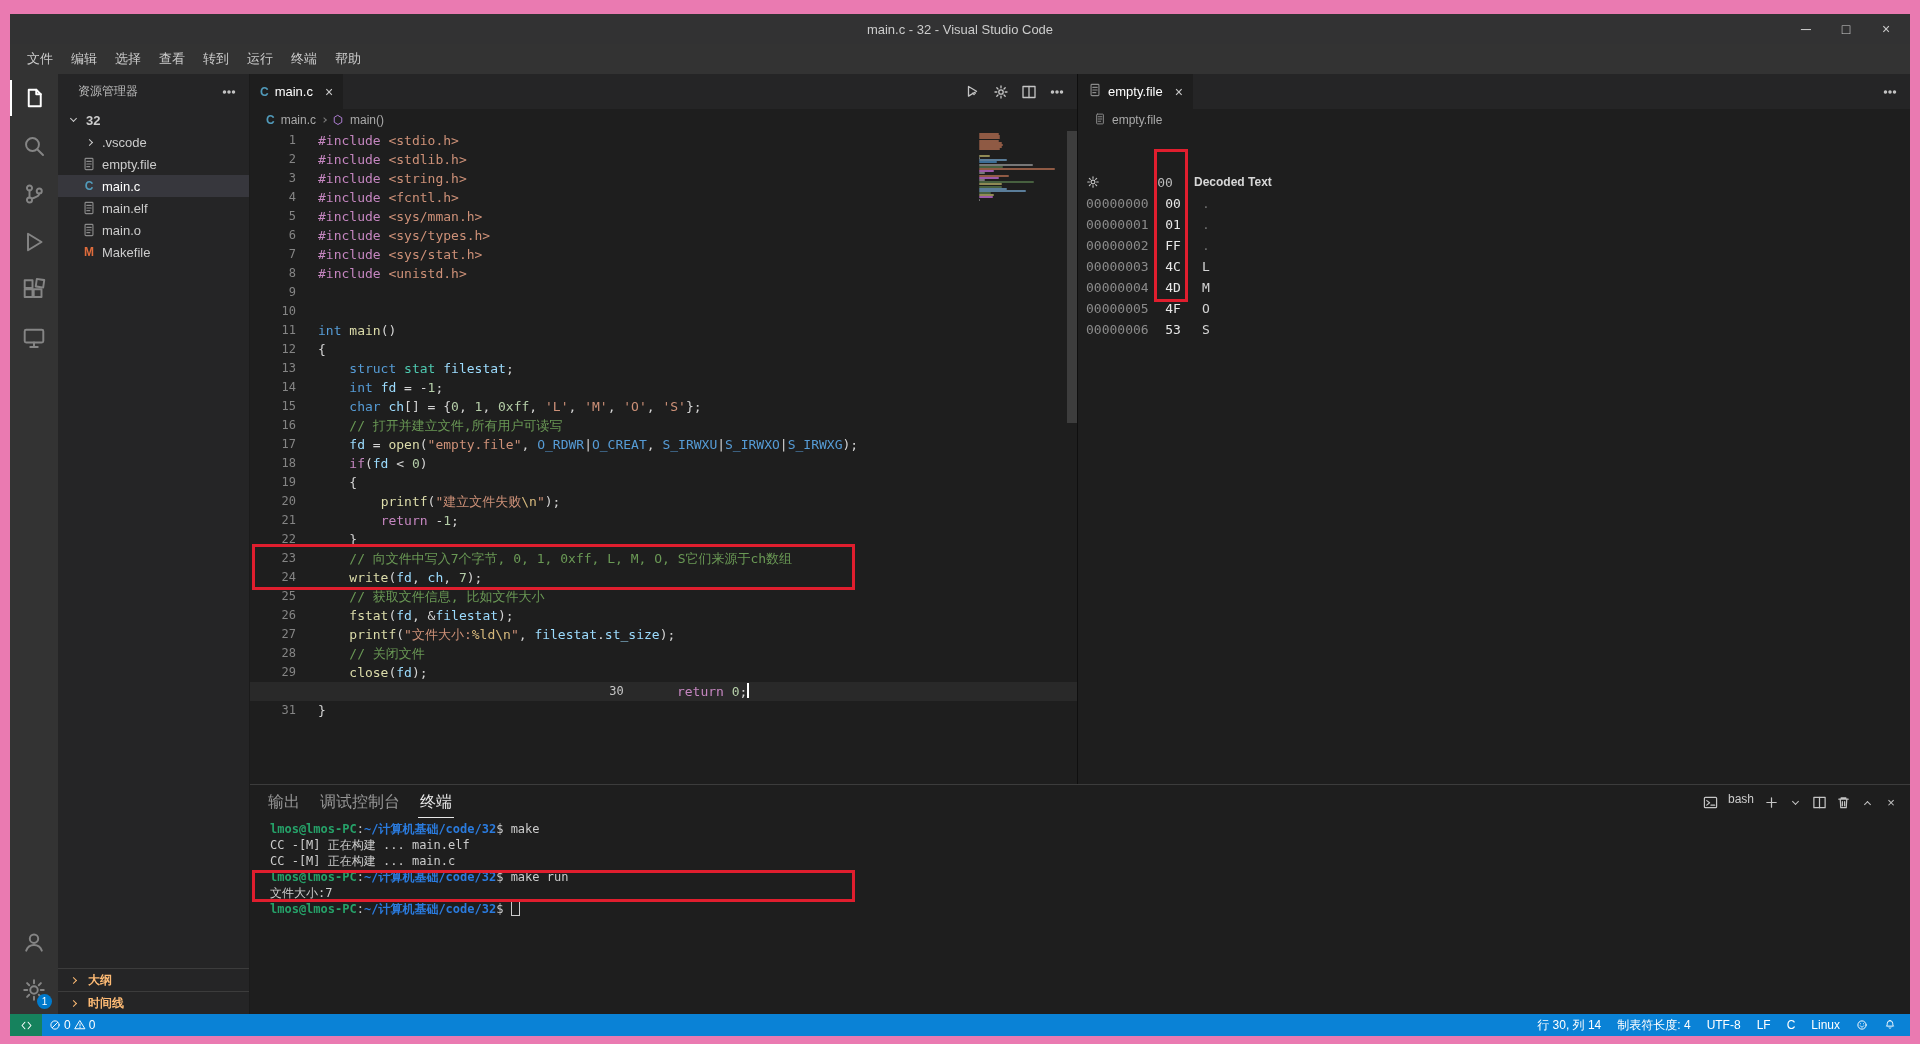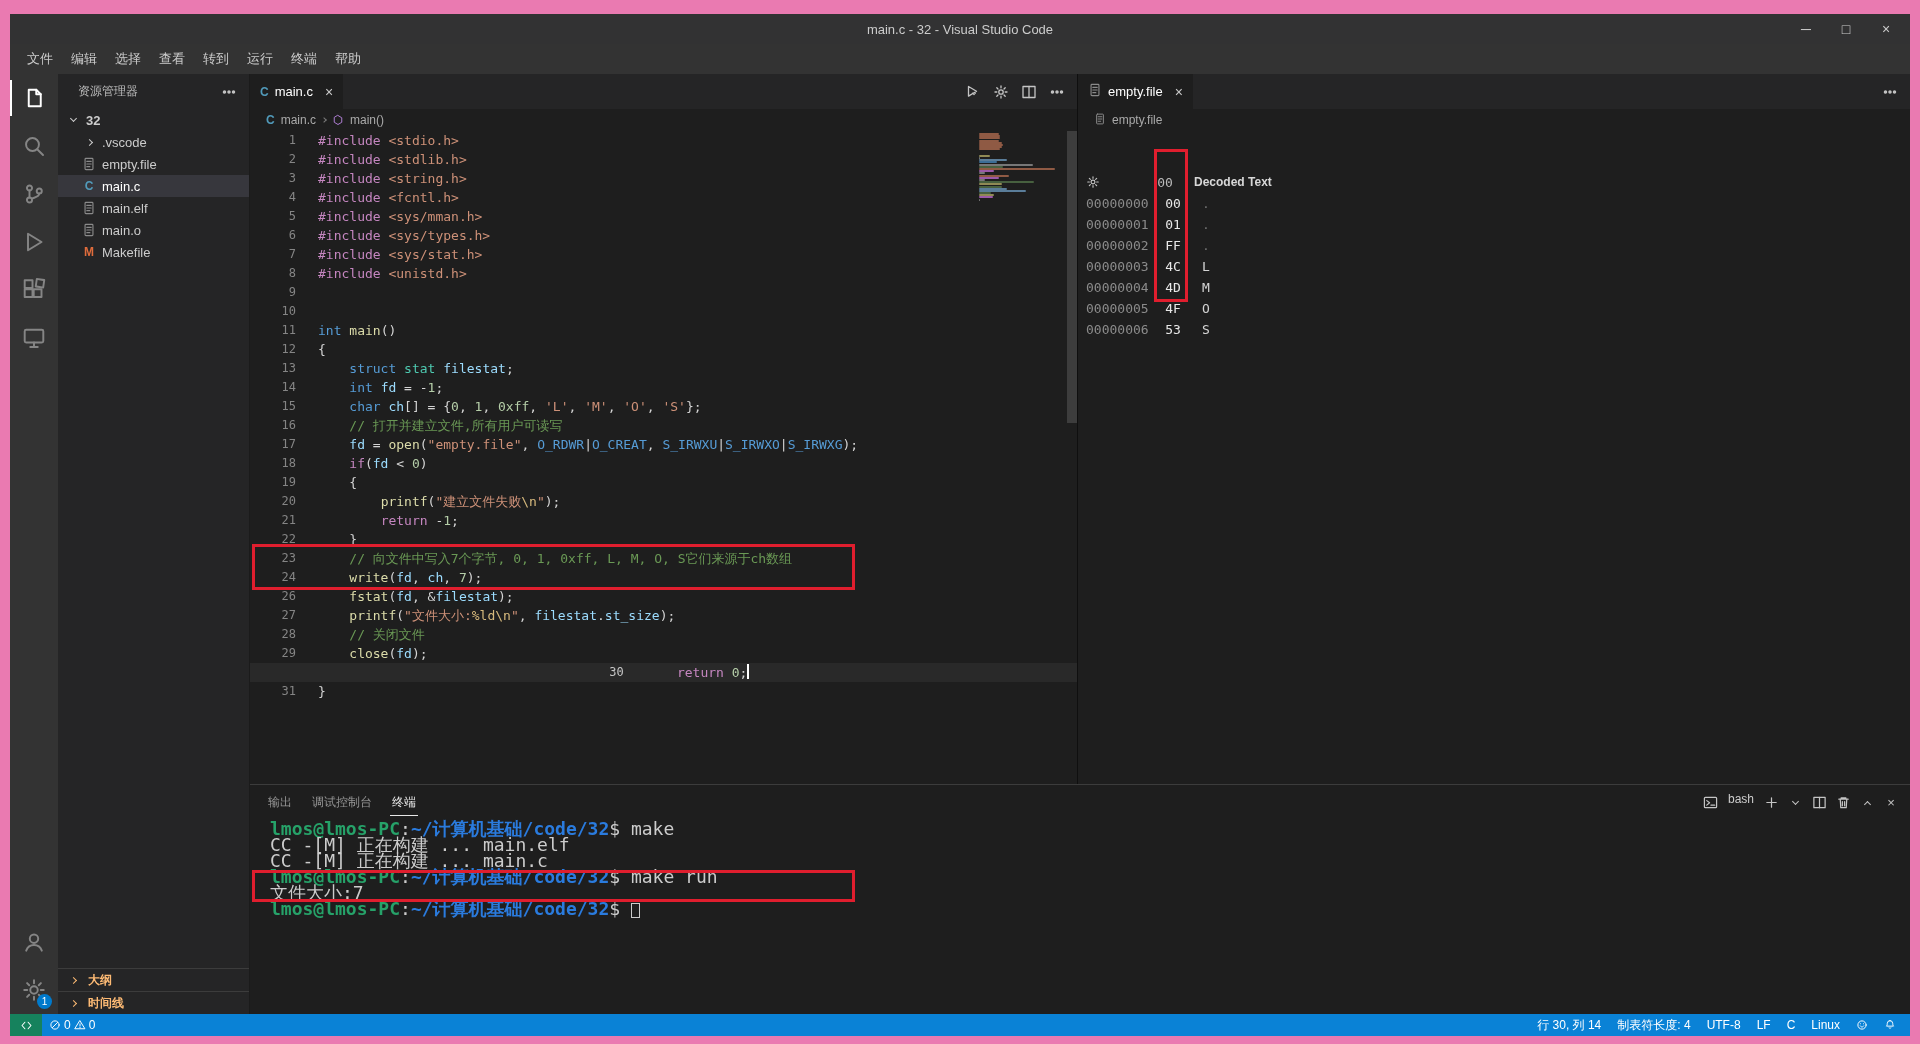--- a/index.html
+++ b/index.html
@@ -98,27 +98,27 @@
   .hex-header .dech { margin-left:12px; font-family:"Liberation Sans",sans-serif; font-weight:700; font-size:12px; color:#d8d8d8; }
   .hex-row { height:21px; display:flex; align-items:center; padding-left:8px; }
   .hex-row .addr { width:70px; color:#8b8b8b; }
   .hex-row .val { width:34px; text-align:center; color:#e8e8e8; }
   .hex-row .dec { margin-left:12px; color:#d4d4d4; }
   .hex-row .dec.dim { color:#6f6f6f; }
 
   
   .panel { height:230px; flex:none; display:flex; flex-direction:column; border-top:1px solid #3c3c3c; background:#1e1e1e; }
   .panel-header { height:35px; flex:none; display:flex; align-items:center; padding:0 8px 0 16px; }
-  .panel-tab { margin-right:16px; padding:4px 2px; font-size:12px; color:#969696; border-bottom:1px solid transparent; }
+  .panel-tab { margin-right:16px; padding:4px 2px; font-size:16px; color:#969696; border-bottom:1px solid transparent; }
   .panel-tab.active { color:#e7e7e7; border-bottom-color:#e7e7e7; }
   .panel-actions { margin-left:auto; display:flex; align-items:flex-start; gap:2px; color:#c5c5c5; }
   .pbtn { width:22px; height:22px; display:flex; align-items:center; justify-content:center; }
   .pbtn svg { width:15px; height:15px; }
   .shell-label { font-size:12px; color:#cccccc; margin:0 4px; }
-  .term { flex:1; padding:1px 0 0 20px; font-family:"DejaVu Sans Mono", monospace; font-size:18px; }
+  .term { flex:1; padding:1px 0 0 20px; font-family:"DejaVu Sans Mono", monospace; font-size:12px; }
   .term-line { height:16px; line-height:16px; white-space:pre; }
   .tg { color:var(--c-tgreen,#26a269); font-weight:700; }
   .tb { color:var(--c-tblue,#2a7bde); font-weight:700; }
   .tw { color:#cccccc; }
   .tcursor { display:inline-block; width:9px; height:15px; border:1px solid #cccccc; vertical-align:-3px; }
 
   
   .statusbar { height:22px; flex:none; background:var(--c-status,#0a82d6); display:flex; align-items:center; color:#ffffff; font-size:12px; }
   .sb-remote { height:22px; width:32px; background:#16825d; display:flex; align-items:center; justify-content:center; }
   .sb-remote svg{ width:13px; height:13px; }
@@ -364,20 +364,21 @@
                 <div class="code-row"><span class="gutter">15</span><span class="code-text"><span class="pun">    </span><span class="kw">char</span><span class="pun"> </span><span class="var">ch</span><span class="pun">[] = {</span><span class="num">0</span><span class="pun">, </span><span class="num">1</span><span class="pun">, </span><span class="num">0xff</span><span class="pun">, </span><span class="str">'L'</span><span class="pun">, </span><span class="str">'M'</span><span class="pun">, </span><span class="str">'O'</span><span class="pun">, </span><span class="str">'S'</span><span class="pun">};</span></span></div>
                 <div class="code-row"><span class="gutter">16</span><span class="code-text"><span class="cmt">    // 打开并建立文件,所有用户可读写</span></span></div>
                 <div class="code-row"><span class="gutter">17</span><span class="code-text"><span class="pun">    </span><span class="var">fd</span><span class="pun"> = </span><span class="fn">open</span><span class="pun">(</span><span class="str">"empty.file"</span><span class="pun">, </span><span class="mac">O_RDWR</span><span class="pun">|</span><span class="mac">O_CREAT</span><span class="pun">, </span><span class="mac">S_IRWXU</span><span class="pun">|</span><span class="mac">S_IRWXO</span><span class="pun">|</span><span class="mac">S_IRWXG</span><span class="pun">);</span></span></div>
                 <div class="code-row"><span class="gutter">18</span><span class="code-text"><span class="pun">    </span><span class="pp">if</span><span class="pun">(</span><span class="var">fd</span><span class="pun"> &lt; </span><span class="num">0</span><span class="pun">)</span></span></div>
                 <div class="code-row"><span class="gutter">19</span><span class="code-text"><span class="pun">    {</span></span></div>
                 <div class="code-row"><span class="gutter">20</span><span class="code-text"><span class="pun">        </span><span class="fn">printf</span><span class="pun">(</span><span class="str">"建立文件失败</span><span class="esc">\n</span><span class="str">"</span><span class="pun">);</span></span></div>
                 <div class="code-row"><span class="gutter">21</span><span class="code-text"><span class="pun">        </span><span class="pp">return</span><span class="pun"> -</span><span class="num">1</span><span class="pun">;</span></span></div>
                 <div class="code-row"><span class="gutter">22</span><span class="code-text"><span class="pun">    }</span></span></div>
                 <div class="code-row"><span class="gutter">23</span><span class="code-text"><span class="cmt">    // 向文件中写入7个字节, 0, 1, 0xff, L, M, O, S它们来源于ch数组</span></span></div>
                 <div class="code-row"><span class="gutter">24</span><span class="code-text"><span class="pun">    </span><span class="fn">write</span><span class="pun">(</span><span class="var">fd</span><span class="pun">, </span><span class="var">ch</span><span class="pun">, </span><span class="num">7</span><span class="pun">);</span></span></div>
+                <div class="code-row"><span class="gutter">25</span><span class="code-text"><span class="cmt">    // 获取文件信息, 比如文件大小</span></span></div>
                 <div class="code-row"><span class="gutter">26</span><span class="code-text"><span class="pun">    </span><span class="fn">fstat</span><span class="pun">(</span><span class="var">fd</span><span class="pun">, &amp;</span><span class="var">filestat</span><span class="pun">);</span></span></div>
                 <div class="code-row"><span class="gutter">27</span><span class="code-text"><span class="pun">    </span><span class="fn">printf</span><span class="pun">(</span><span class="str">"文件大小:</span><span class="esc">%ld\n</span><span class="str">"</span><span class="pun">, </span><span class="var">filestat</span><span class="pun">.</span><span class="var">st_size</span><span class="pun">);</span></span></div>
                 <div class="code-row"><span class="gutter">28</span><span class="code-text"><span class="cmt">    // 关闭文件</span></span></div>
                 <div class="code-row"><span class="gutter">29</span><span class="code-text"><span class="pun">    </span><span class="fn">close</span><span class="pun">(</span><span class="var">fd</span><span class="pun">);</span></span></div>
                 <div class="code-row current"><span class="gutter">30</span><span class="code-text"><span class="pun">    </span><span class="pp">return</span><span class="pun"> </span><span class="num">0</span><span class="pun">;</span><span class="caret"></span></span></div>
                 <div class="code-row"><span class="gutter">31</span><span class="code-text"><span class="pun">}</span></span></div>
               </div>
             <div class="minimap" id="minimap">
                 <div class="mm-bar" style="width: 20px; background: rgb(143, 90, 68);"></div>
                 <div class="mm-bar" style="width: 21px; background: rgb(143, 90, 68);"></div>

